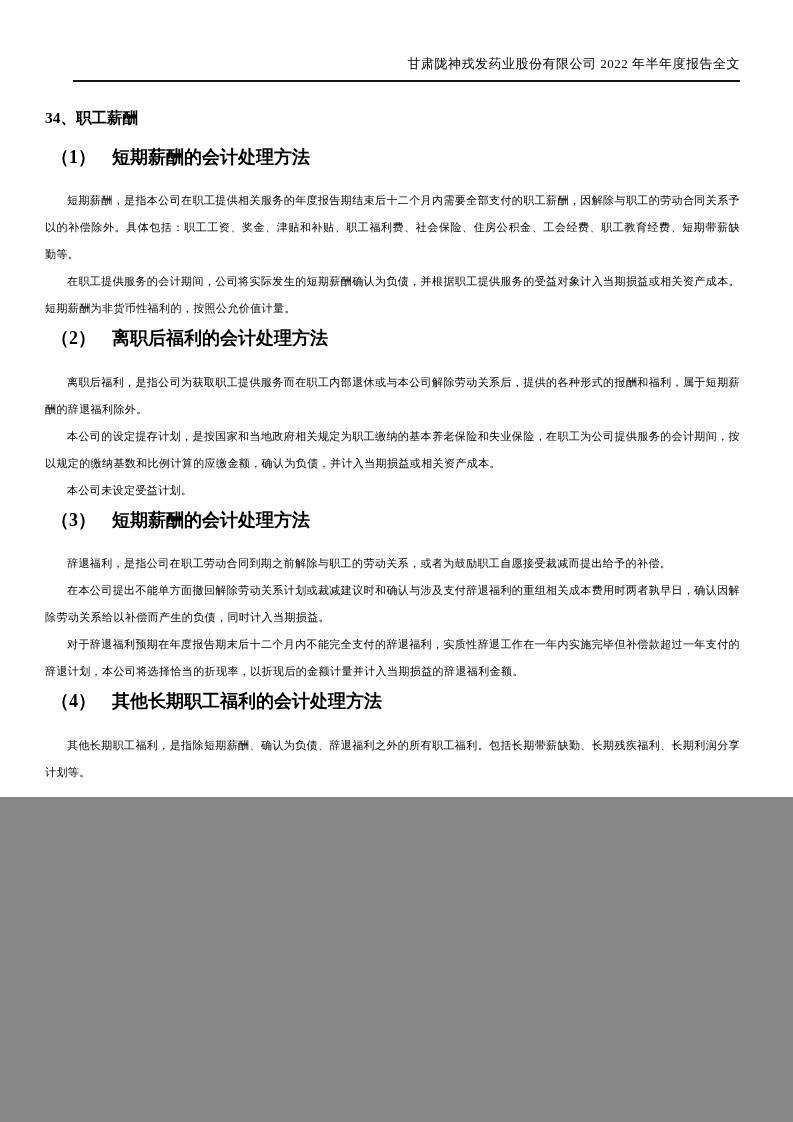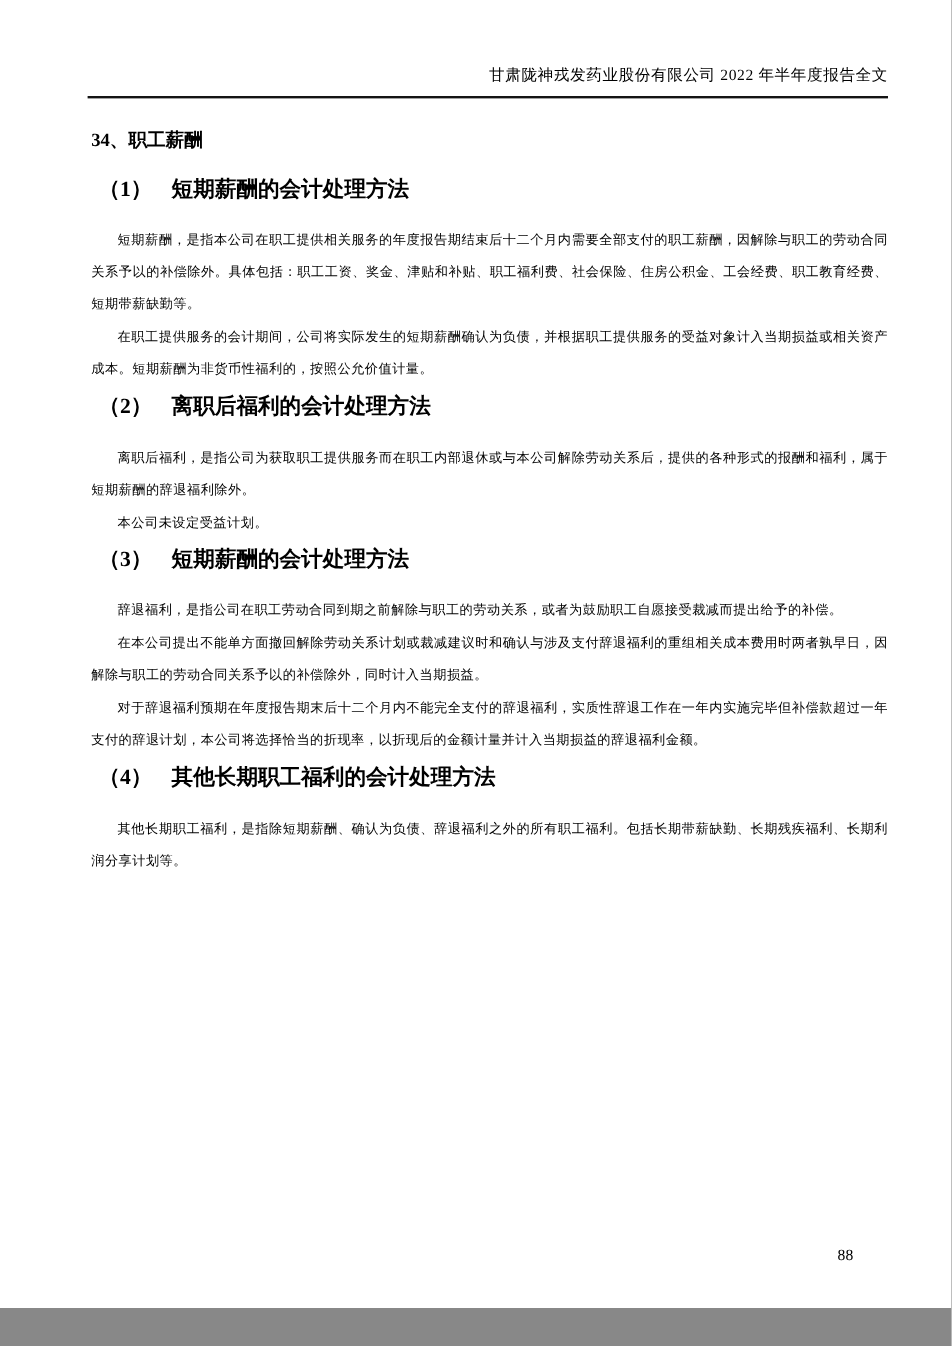--- a/index.html
+++ b/index.html
@@ -1,40 +1,40 @@
 <!DOCTYPE html>
 <html><head>
 <meta charset="utf-8">
 <style>
   * { margin: 0; padding: 0; box-sizing: border-box; }
   html, body { background: #888; }
   .page {
     position: relative;
     width: 793px;
-    height: 1090px;
+    height: 797px;
     background: #ffffff;
     font-family: "Liberation Serif", "DejaVu Serif", serif;
     color: #000000;
     overflow: hidden;
     margin: 0 auto;
   }
   .header {
     margin: 0 53px 0 73px;
     padding-top: 54px;
     padding-bottom: 8px;
     border-bottom: 2px solid #141414;
     text-align: right;
   }
   .header-title {
     font-size: 13px;
     line-height: 14px;
     letter-spacing: 0.5px;
   }
   .content {
-    margin: 0 53px 0 76px;
+    margin: 0 53px 0 45px;
   }
   .section-heading {
     font-size: 15.5px;
     font-weight: bold;
     line-height: 33.5px;
     margin-top: 19px;
     margin-bottom: 6px;
   }
   .subsection-heading {
     font-size: 18px;
@@ -81,29 +81,30 @@
       </div>
       <p class="para">短期薪酬，是指本公司在职工提供相关服务的年度报告期结束后十二个月内需要全部支付的职工薪酬，因解除与职工的劳动合同关系予以的补偿除外。具体包括：职工工资、奖金、津贴和补贴、职工福利费、社会保险、住房公积金、工会经费、职工教育经费、短期带薪缺勤等。</p>
       <p class="para">在职工提供服务的会计期间，公司将实际发生的短期薪酬确认为负债，并根据职工提供服务的受益对象计入当期损益或相关资产成本。短期薪酬为非货币性福利的，按照公允价值计量。</p>
     </div>
 
     <div>
       <div class="subsection-heading">
         <span class="label">（2）</span><span>离职后福利的会计处理方法</span>
       </div>
       <p class="para">离职后福利，是指公司为获取职工提供服务而在职工内部退休或与本公司解除劳动关系后，提供的各种形式的报酬和福利，属于短期薪酬的辞退福利除外。</p>
+      <p class="para">本公司的设定提存计划，是按国家和当地政府相关规定为职工缴纳的基本养老保险和失业保险，在职工为公司提供服务的会计期间，按以规定的缴纳基数和比例计算的应缴金额，确认为负债，并计入当期损益或相关资产成本。</p>
       <p class="para">本公司未设定受益计划。</p>
     </div>
 
     <div>
       <div class="subsection-heading">
         <span class="label">（3）</span><span>短期薪酬的会计处理方法</span>
       </div>
       <p class="para">辞退福利，是指公司在职工劳动合同到期之前解除与职工的劳动关系，或者为鼓励职工自愿接受裁减而提出给予的补偿。</p>
-      <p class="para">在本公司提出不能单方面撤回解除劳动关系计划或裁减建议时和确认与涉及支付辞退福利的重组相关成本费用时两者孰早日，因解除与职工的劳动合同关系予以的补偿除外，同时计入当期损益。</p>
+      <p class="para">在本公司提出不能单方面撤回解除劳动关系计划或裁减建议时和确认与涉及支付辞退福利的重组相关成本费用时两者孰早日，确认因解除劳动关系给以补偿而产生的负债，同时计入当期损益。</p>
       <p class="para">对于辞退福利预期在年度报告期末后十二个月内不能完全支付的辞退福利，实质性辞退工作在一年内实施完毕但补偿款超过一年支付的辞退计划，本公司将选择恰当的折现率，以折现后的金额计量并计入当期损益的辞退福利金额。</p>
     </div>
 
     <div>
       <div class="subsection-heading">
         <span class="label">（4）</span><span>其他长期职工福利的会计处理方法</span>
       </div>
       <p class="para">其他长期职工福利，是指除短期薪酬、确认为负债、辞退福利之外的所有职工福利。包括长期带薪缺勤、长期残疾福利、长期利润分享计划等。</p>
     </div>
 

